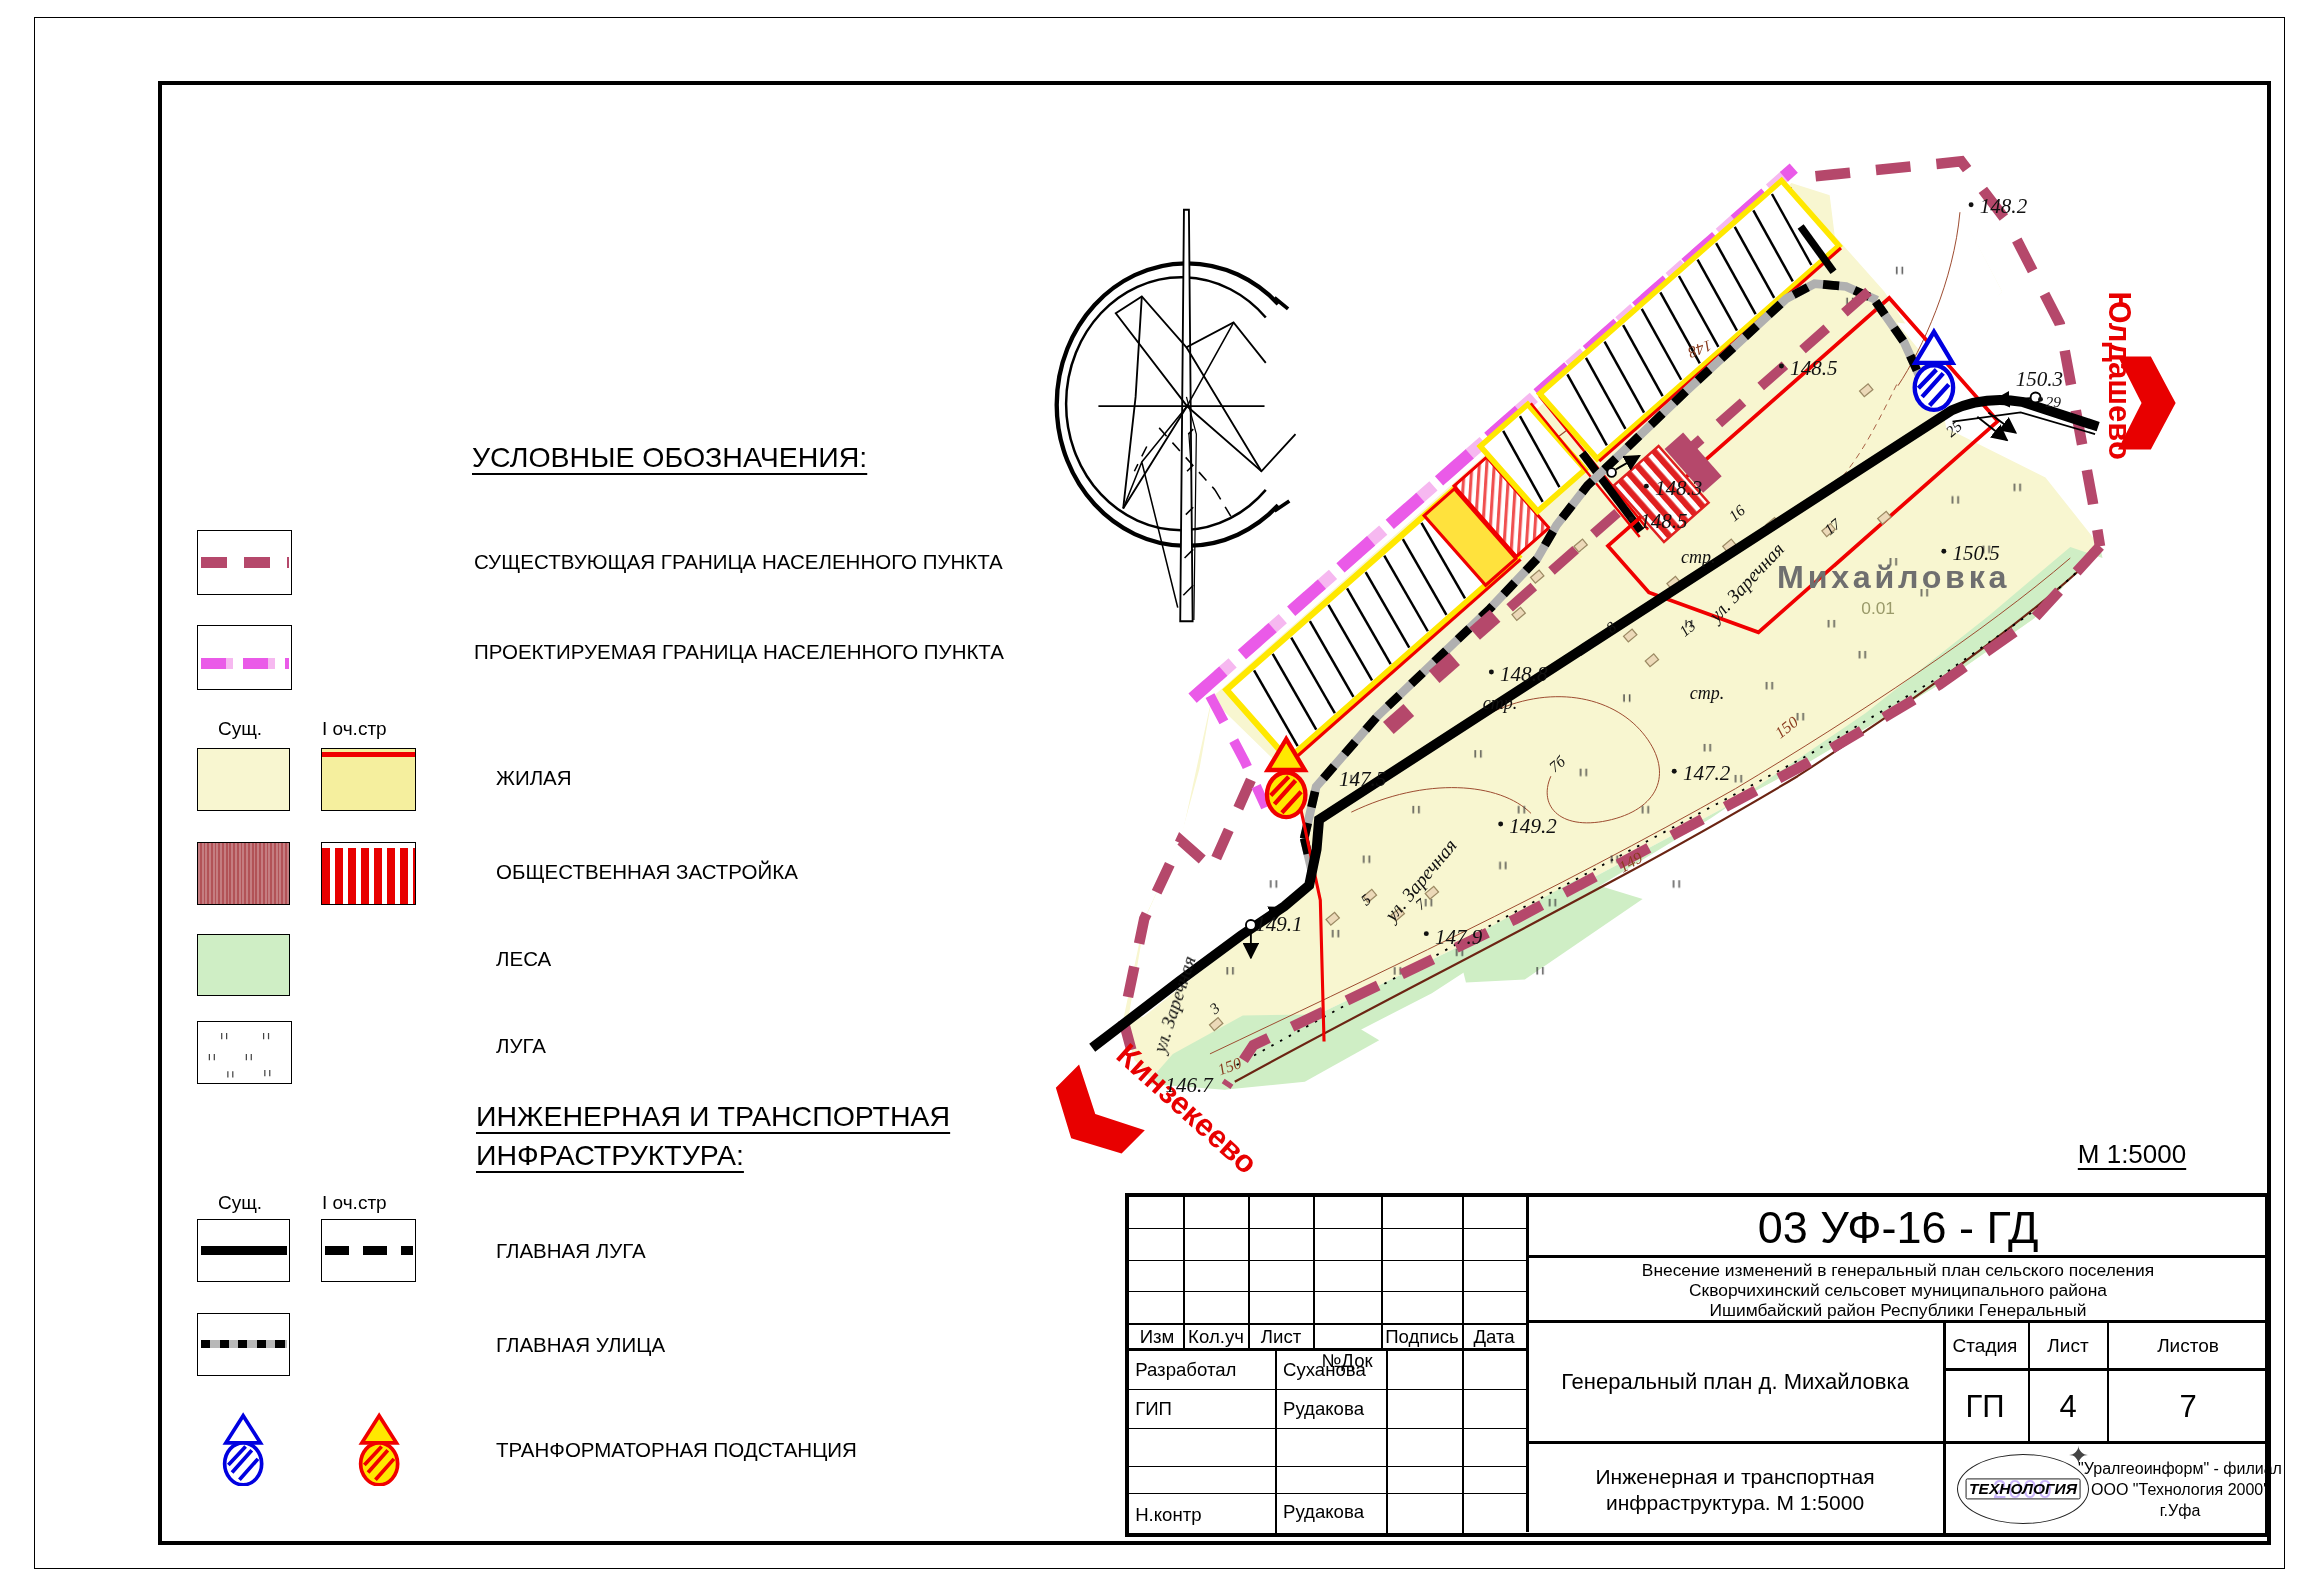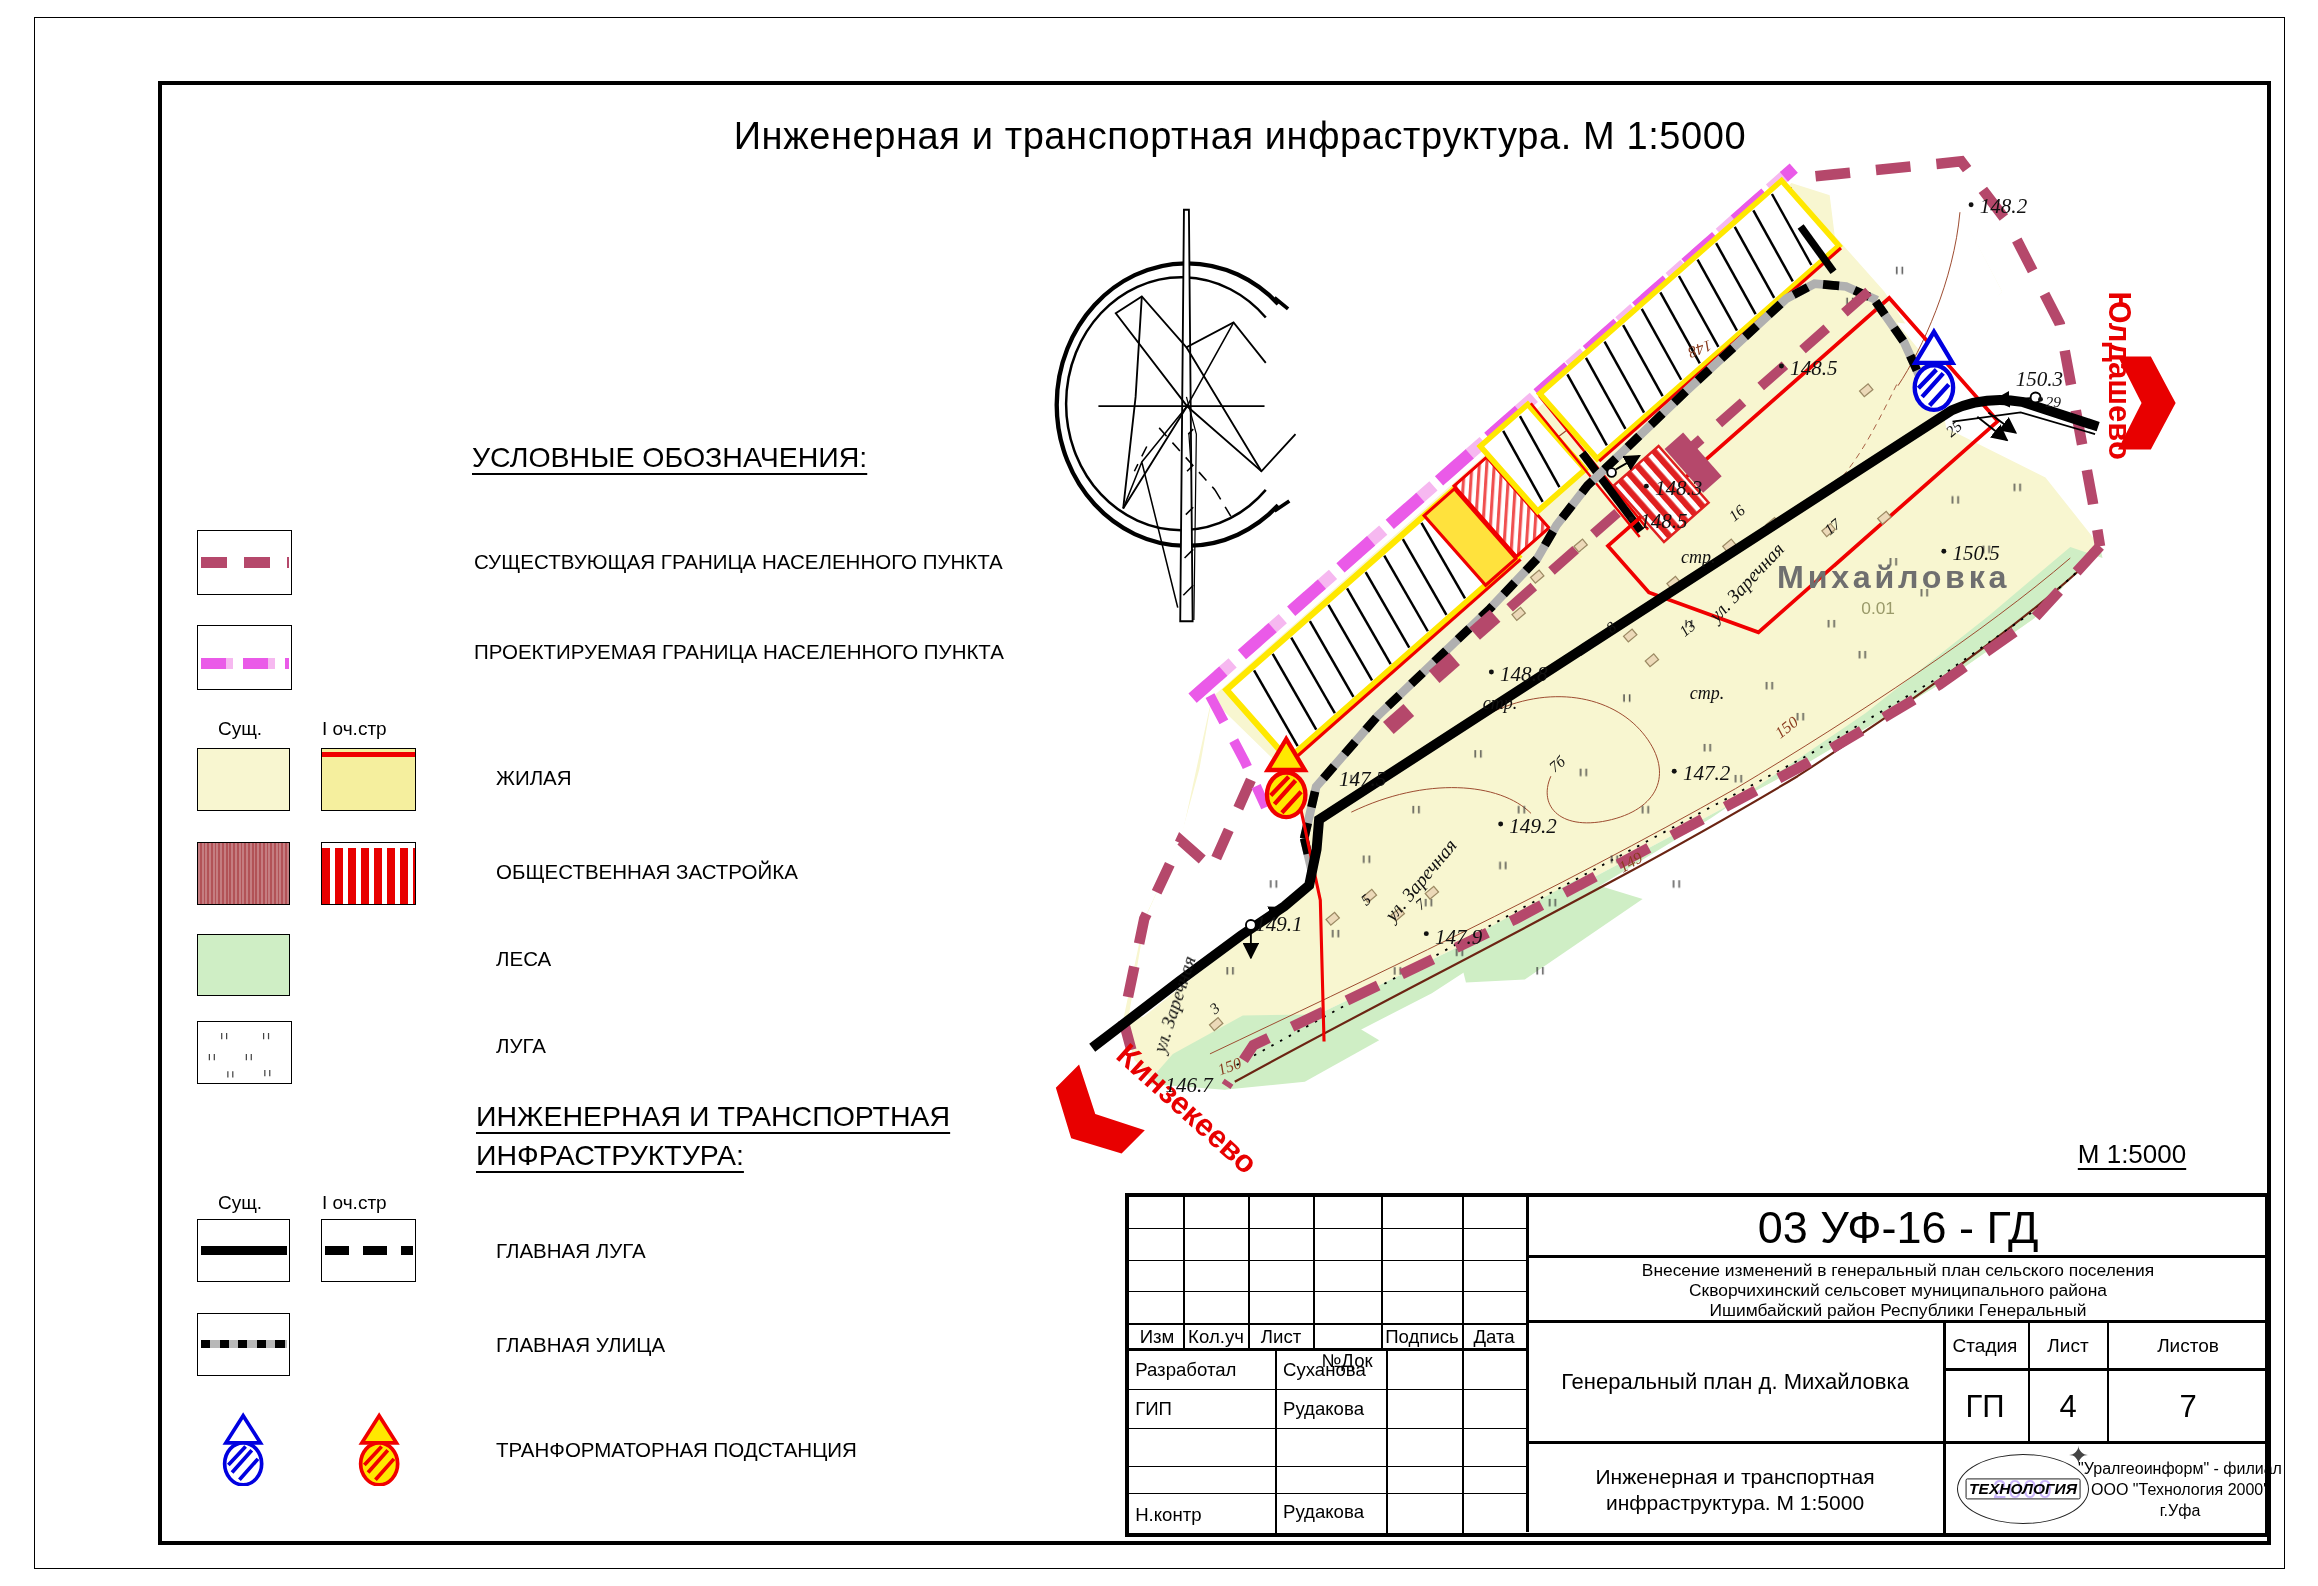--- a/index.html
+++ b/index.html
@@ -35,21 +35,20 @@
   .logo-ell{position:absolute;border:1.9px solid #222;border-radius:50%;}
   .star{position:absolute;font-size:25px;color:#444;}
 </style>
 </head>
 <body>
 
 <div id="sheet">
   <div class="abs" id="outer-border"></div>
   <div class="abs" id="frame"></div>
 
-  <div class="abs" id="main-title">Инженерная и транспортная инфраструктура. М 1:5000</div>
 
   <div class="abs leg-h" style="left:472px;top:441px;">УСЛОВНЫЕ ОБОЗНАЧЕНИЯ:</div>
 
   <div class="sw" style="left:197px;top:530px;width:93px;height:63px;">
       <div class="swline ln-exist"></div>
     </div>
   <div class="abs leg-label" style="left:474px;top:550px;">СУЩЕСТВУЮЩАЯ ГРАНИЦА НАСЕЛЕННОГО ПУНКТА</div>
 
   <div class="sw" style="left:197px;top:625px;width:93px;height:63px;">
       <div class="swline ln-proj"></div>

